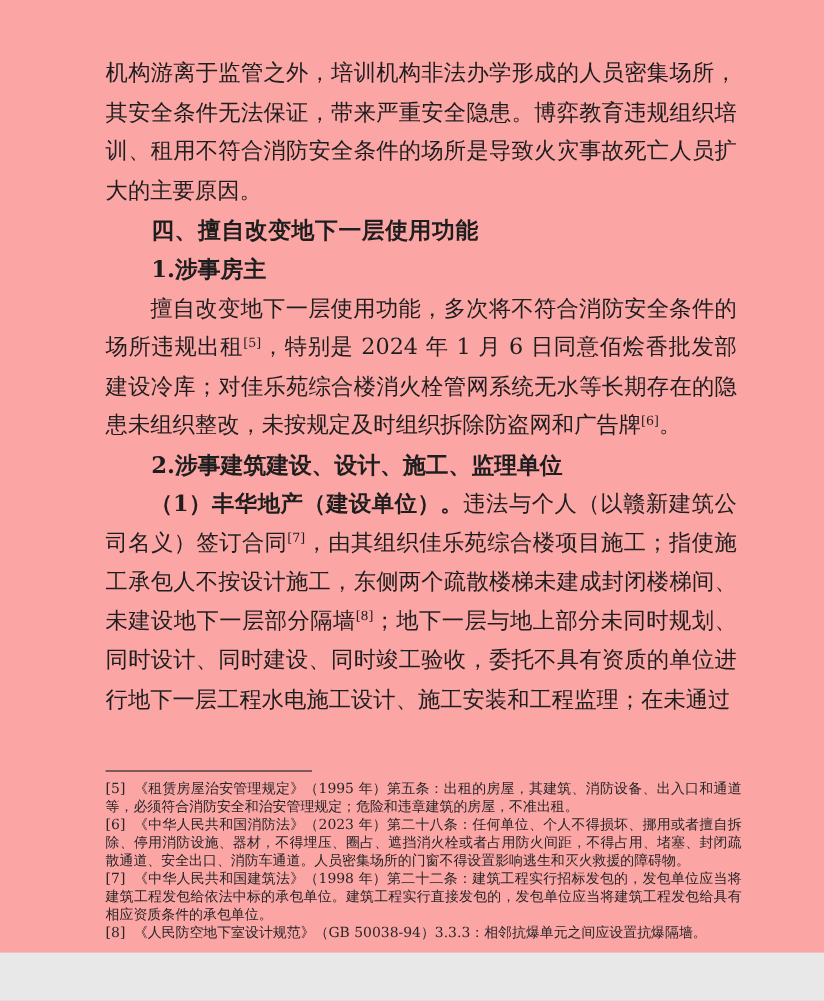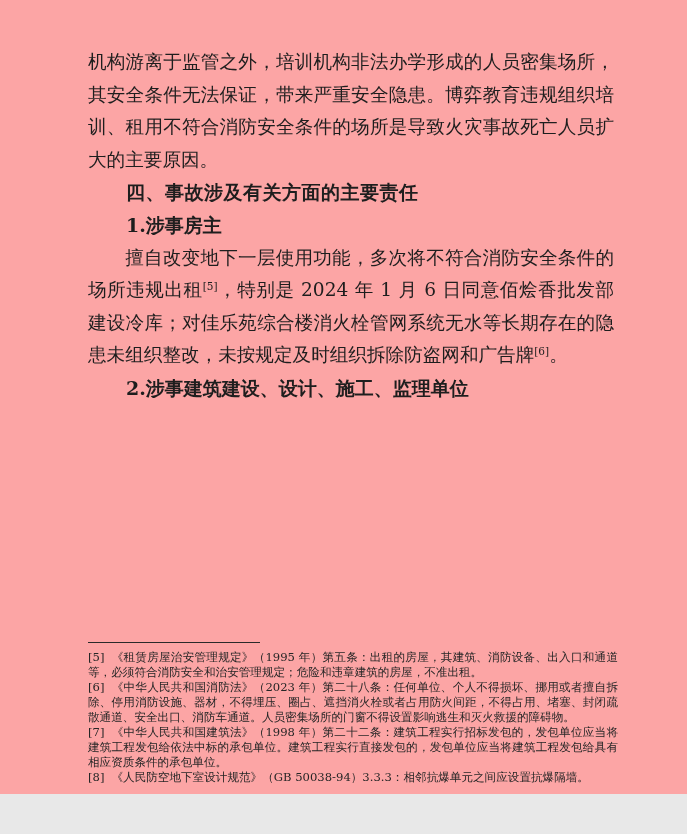--- a/index.html
+++ b/index.html
@@ -93,29 +93,30 @@
 </style>
 </head>
 <body>
 
 <div class="page">
 
   <div class="body-text">
 
     <p class="para no-indent">机构游离于监管之外，培训机构非法办学形成的人员密集场所，其安全条件无法保证，带来严重安全隐患。博弈教育违规组织培训、租用不符合消防安全条件的场所是导致火灾事故死亡人员扩大的主要原因。</p>
 
-    <p class="para h-sans">四、事故涉及有关方面的主要责任</p>
+    <p class="para h-sans">四、擅自改变地下一层使用功能</p>
 
 
     <p class="para h-bold">1.涉事房主</p>
 
     <p class="para"><span>擅自改变地下一层使用功能，多次将不符合消防安全条件的场所违规出租</span><sup class="fn-ref">[5]</sup><span>，特别是 2024 年 1 月 6 日同意佰烩香批发部建设冷库；对佳乐苑综合楼消火栓管网系统无水等长期存在的隐患未组织整改，未按规定及时组织拆除防盗网和广告牌</span><sup class="fn-ref">[6]</sup><span>。</span></p>
 
     <p class="para h-bold">2.涉事建筑建设、设计、施工、监理单位</p>
 
+    <p class="para"><span class="bold-lead">（1）丰华地产（建设单位）。</span><span>违法与个人（以赣新建筑公司名义）签订合同</span><sup class="fn-ref">[7]</sup><span>，由其组织佳乐苑综合楼项目施工；指使施工承包人不按设计施工，东侧两个疏散楼梯未建成封闭楼梯间、未建设地下一层部分隔墙</span><sup class="fn-ref">[8]</sup><span>；地下一层与地上部分未同时规划、同时设计、同时建设、同时竣工验收，委托不具有资质的单位进行地下一层工程水电施工设计、施工安装和工程监理；在未通过</span></p>
 
   </div>
 
   <div class="footnotes">
     <div class="fn-sep"></div>
 
     <div class="fn"><span class="fn-marker">[5]</span><span>《租赁房屋治安管理规定》（1995 年）第五条：出租的房屋，其建筑、消防设备、出入口和通道等，必须符合消防安全和治安管理规定；危险和违章建筑的房屋，不准出租。</span></div>
 
     <div class="fn"><span class="fn-marker">[6]</span><span>《中华人民共和国消防法》（2023 年）第二十八条：任何单位、个人不得损坏、挪用或者擅自拆除、停用消防设施、器材，不得埋压、圈占、遮挡消火栓或者占用防火间距，不得占用、堵塞、封闭疏散通道、安全出口、消防车通道。人员密集场所的门窗不得设置影响逃生和灭火救援的障碍物。</span></div>
 

